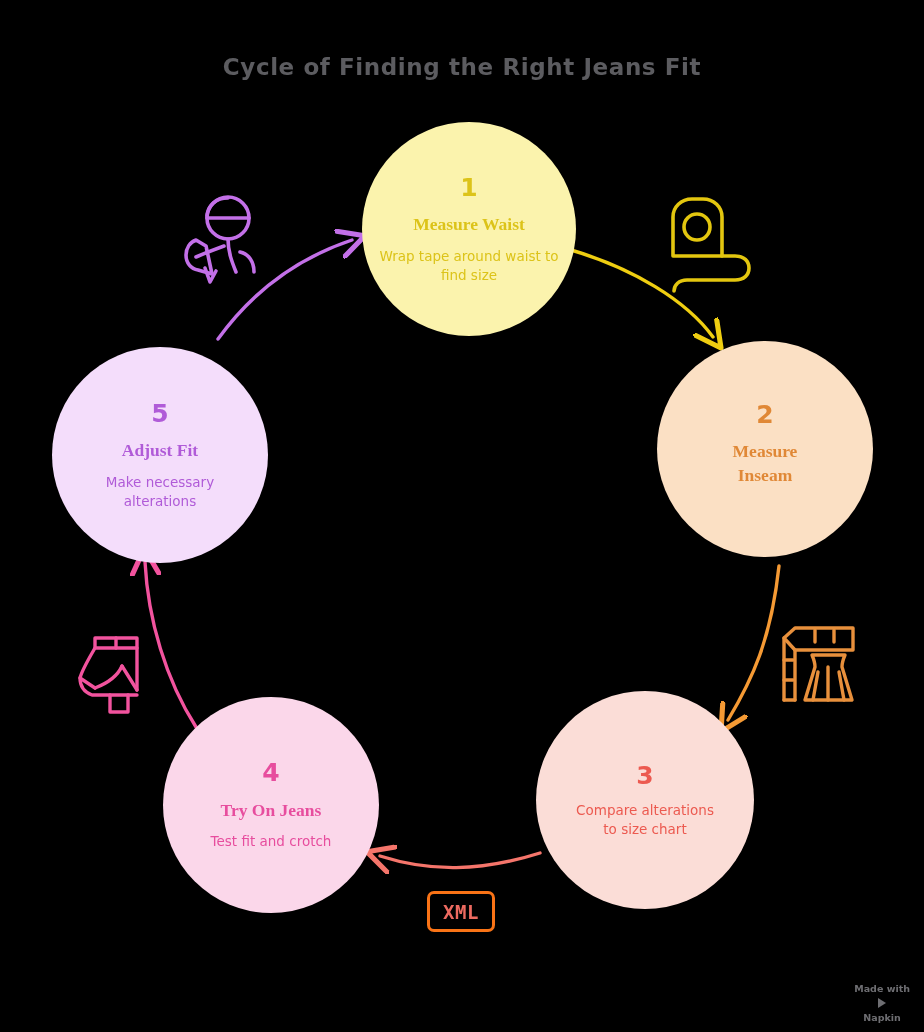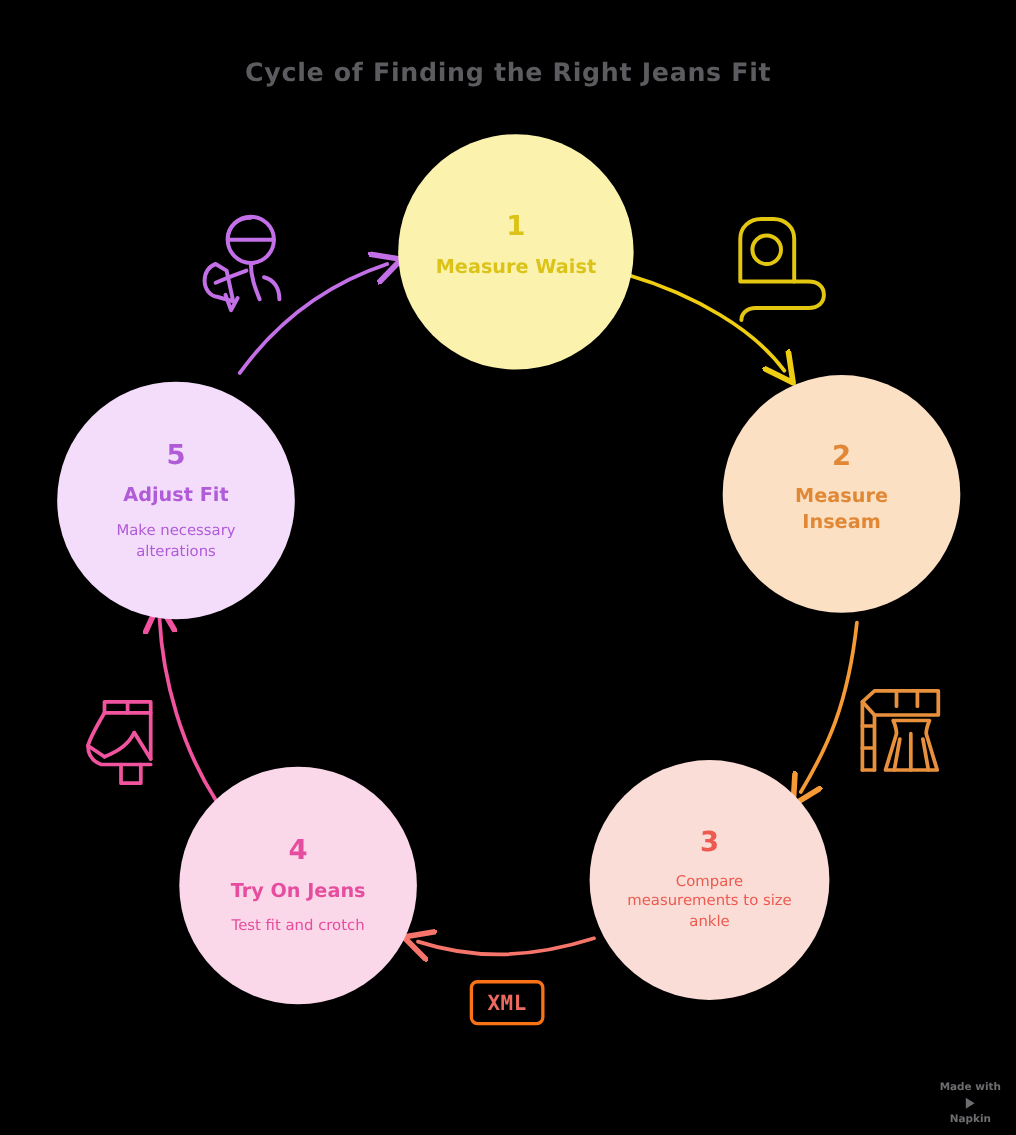--- a/index.html
+++ b/index.html
@@ -48,20 +48,21 @@
     font-size: 25px;
     font-weight: bold;
     line-height: 1.1;
     margin-bottom: 12px;
   }
   .node .ttl {
     font-size: 17.5px;
     font-weight: bold;
     line-height: 1.35;
     margin-bottom: 10px;
+    font-family: Liberation Serif, serif;
   }
   .node .desc {
     font-size: 13.5px;
     font-weight: normal;
     line-height: 1.38;
   }
   #node-1 { left: 362px; top: 122px;  width: 214px; height: 214px; }
   #node-2 { left: 657px; top: 341px;  width: 216px; height: 216px; }
   #node-3 { left: 536px; top: 691px;  width: 218px; height: 218px; }
   #node-4 { left: 163px; top: 697px;  width: 216px; height: 216px; }
@@ -178,30 +179,31 @@
       <path d="M137,648 L137,690"></path>
       <path d="M80,678 C80,686 84,692 92,695 L137,695"></path>
       <path d="M122,666 L137,690"></path>
       <path d="M110,695 L110,712 L128,712 L128,695"></path>
     </g>
   </svg>
 
   <div class="node" id="node-1" style="background:#FBF3AD;color:#DCC319;">
     <div class="num">1</div>
     <div class="ttl">Measure Waist</div>
+    <div class="desc">Wrap tape around waist to find size</div>
   </div>
 
   <div class="node" id="node-2" style="background:#FBE0C4;color:#E08836;">
     <div class="num">2</div>
     <div class="ttl" style="max-width:110px;">Measure Inseam</div>
   </div>
 
   <div class="node" id="node-3" style="background:#FBDDD7;color:#EC5A50;">
     <div class="num">3</div>
-    <div class="desc" style="max-width:150px;">Compare measurements to size ankle</div>
+    <div class="desc" style="max-width:150px;">Compare alterations to size chart</div>
   </div>
 
   <div class="node" id="node-4" style="background:#FBD7EA;color:#E74D9E;">
     <div class="num">4</div>
     <div class="ttl">Try On Jeans</div>
     <div class="desc">Test fit and crotch</div>
   </div>
 
   <div class="node" id="node-5" style="background:#F4DDFB;color:#B05BD8;">
     <div class="num">5</div>

